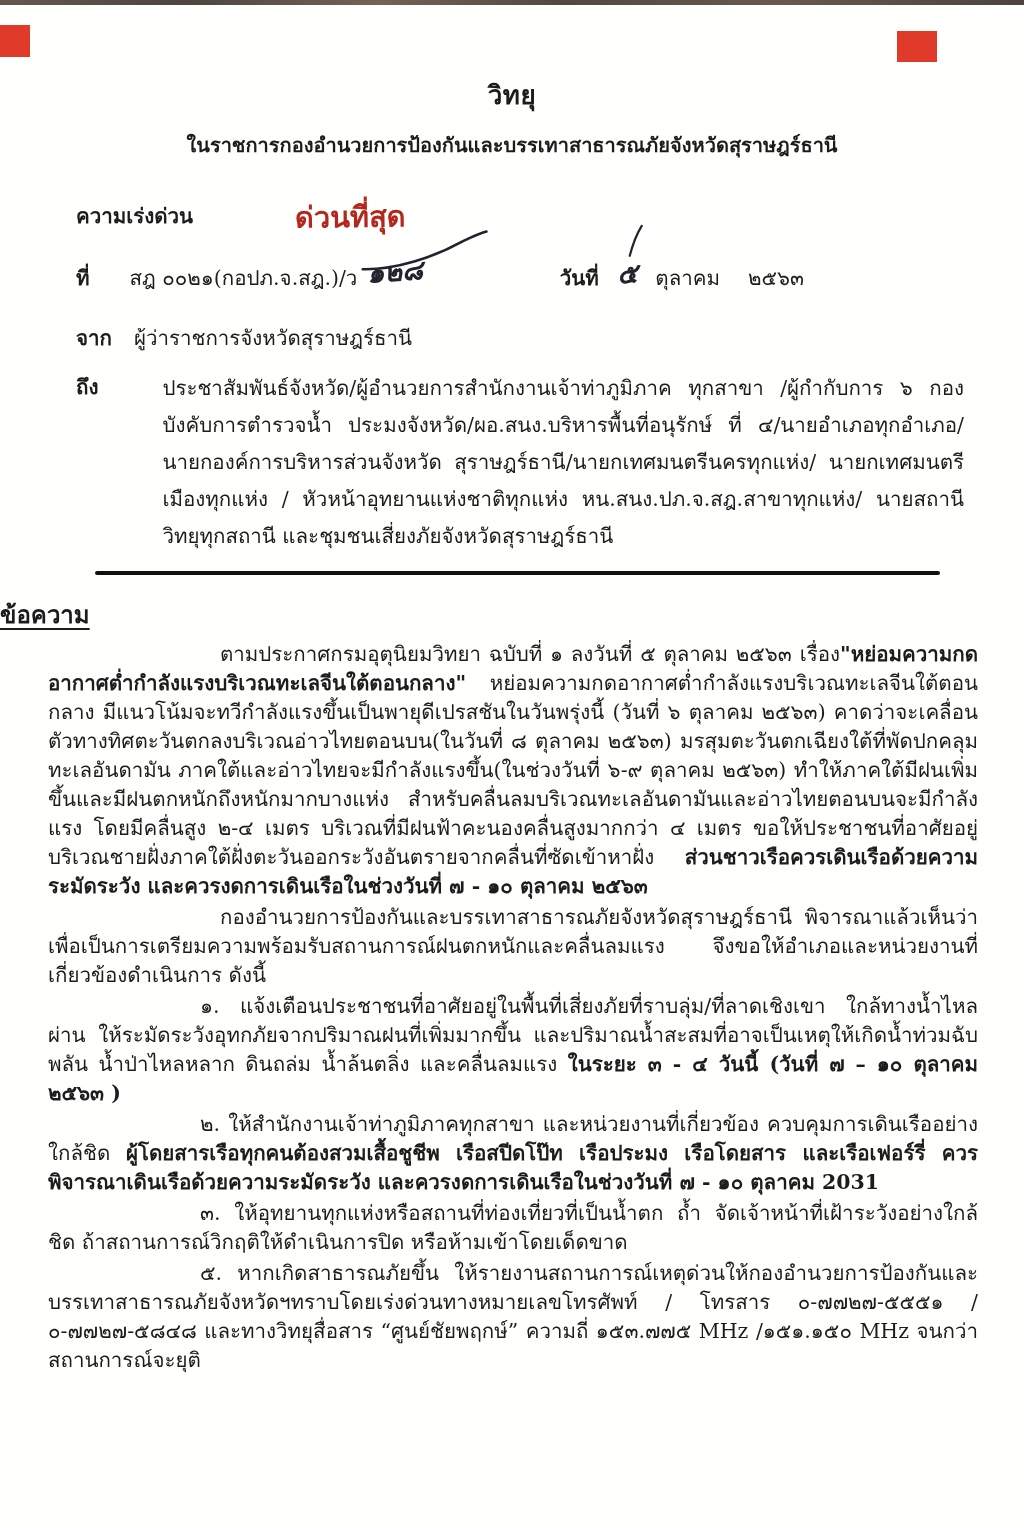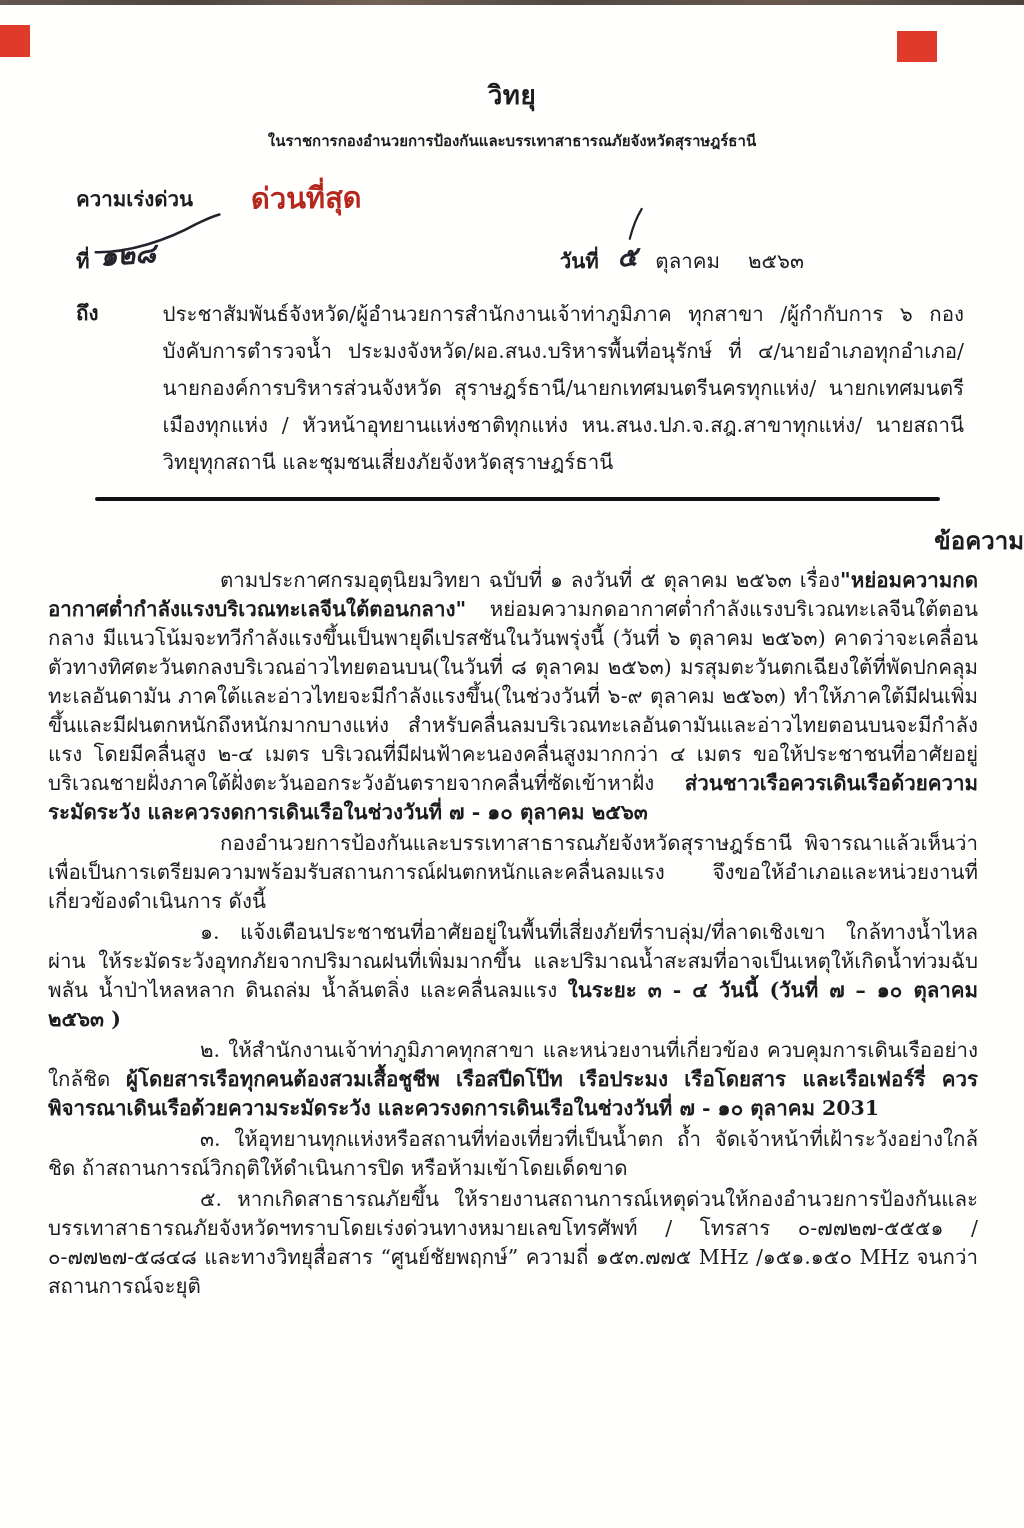--- a/index.html
+++ b/index.html
@@ -16,25 +16,25 @@
     position:absolute;top:0;left:0;width:100%;height:5px;
     background:linear-gradient(90deg,#4a3a30 0%,#2e241e 18%,#5a473a 37%,#32281f 55%,#4d3c30 76%,#2c221b 100%);
     opacity:.85;
   }
   .corner-mark{position:absolute;}
   .title{
     text-align:center;font-weight:bold;font-size:26px;
     margin:0;padding-top:74px;letter-spacing:.5px;
   }
   .subtitle{
-    text-align:center;font-weight:bold;font-size:15px;
+    text-align:center;font-weight:bold;font-size:20px;
     margin:14px 0 0 0;
   }
   .meta{margin-left:76px;margin-right:60px;font-size:20.5px;}
-  .row-urgency{margin-top:29px;display:flex;align-items:center;}
+  .row-urgency{margin-top:38px;display:flex;align-items:flex-end;gap:44px;}
   .urgency-label{font-weight:bold;}
   .urgency-value{
     margin-left:58px;font-weight:bold;font-size:29px;line-height:1;
     transform:rotate(-.6deg);
   }
   .row-ref{margin-top:22px;display:flex;align-items:baseline;}
   .lbl{font-weight:bold;}
   .doc-no{margin-left:40px;}
   .handwrite{
     font-style:italic;font-size:27px;font-weight:bold;
@@ -50,22 +50,22 @@
   .date-month{margin-right:28px;}
   .row-from{margin-top:24px;display:flex;align-items:baseline;}
   .from-value{margin-left:22px;}
   .row-to{margin-top:16px;display:flex;align-items:flex-start;gap:40px;}
   .to-value{margin-left:24px;flex:1;line-height:37px;text-align:justify;}
   .rule{
     margin:16px 0 0 95px;width:845px;height:4px;background:#111;
     border-radius:2px;
   }
   .msg-heading{
-    text-align:right;font-weight:bold;font-size:24px;
-    text-underline-offset:5px;
+    text-align:left;font-weight:bold;font-size:24px;
+    text-decoration:underline;text-underline-offset:5px;
     margin:20px 0 6px 0;
   }
   .body-wrap{margin:6px 46px 0 48px;font-size:20.5px;}
   .body-p{margin:0 0 2px 0;line-height:29px;text-align:justify;}
   .body-p.para{text-indent:172px;}
   .body-p.item{text-indent:152px;}
   .body-p .b{font-weight:bold;}
   .red{color:#b5271d;}
 </style>
 </head>
@@ -80,39 +80,44 @@
   <div class="subtitle">ในราชการกองอำนวยการป้องกันและบรรเทาสาธารณภัยจังหวัดสุราษฎร์ธานี</div>
 
   <div class="meta">
     <div class="row-urgency">
       <span class="urgency-label">ความเร่งด่วน</span>
       <span class="urgency-value red">ด่วนที่สุด</span>
     </div>
 
     <div class="row-ref">
       <span class="lbl">ที่</span>
+      <span class="doc-no">สฎ ๐๐๒๑(กอปภ.จ.สฎ.)/ว</span>
       <span class="handwrite hw-128">
         <svg width="130" height="36" viewBox="0 0 130 36">
           <path d="M2,33 C34,36 74,26 104,12 C114,8 122,5 128,4" fill="none" stroke="#23232e" stroke-width="2.6" stroke-linecap="round"></path>
         </svg>
         <span>๑๒๘</span>
       </span>
       <span class="date-cluster">
         <span class="date-label">วันที่</span>
         <span class="handwrite hw-day">
           <svg width="20" height="30" viewBox="0 0 20 30">
             <path d="M4,30 C8,18 13,8 18,1" fill="none" stroke="#23232e" stroke-width="2.2" stroke-linecap="round"></path>
           </svg>
           <span>๕</span>
         </span>
         <span class="date-month">ตุลาคม</span>
         <span class="date-year">๒๕๖๓</span>
       </span>
     </div>
 
+    <div class="row-from">
+      <span class="lbl">จาก</span>
+      <span class="from-value">ผู้ว่าราชการจังหวัดสุราษฎร์ธานี</span>
+    </div>
 
     <div class="row-to">
       <span class="lbl">ถึง</span>
       <span class="to-value">ประชาสัมพันธ์จังหวัด/ผู้อำนวยการสำนักงานเจ้าท่าภูมิภาค ทุกสาขา /ผู้กำกับการ ๖ กองบังคับการตำรวจน้ำ ประมงจังหวัด/ผอ.สนง.บริหารพื้นที่อนุรักษ์ ที่ ๔/นายอำเภอทุกอำเภอ/นายกองค์การบริหารส่วนจังหวัด สุราษฎร์ธานี/นายกเทศมนตรีนครทุกแห่ง/ นายกเทศมนตรีเมืองทุกแห่ง / หัวหน้าอุทยานแห่งชาติทุกแห่ง หน.สนง.ปภ.จ.สฎ.สาขาทุกแห่ง/ นายสถานีวิทยุทุกสถานี และชุมชนเสี่ยงภัยจังหวัดสุราษฎร์ธานี</span>
     </div>
   </div>
 
   <div class="rule"></div>
 
   <div class="msg-heading">ข้อความ</div>

